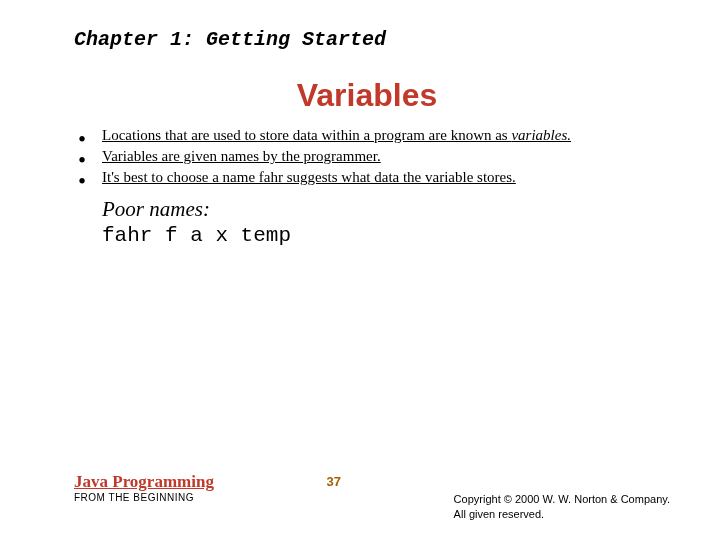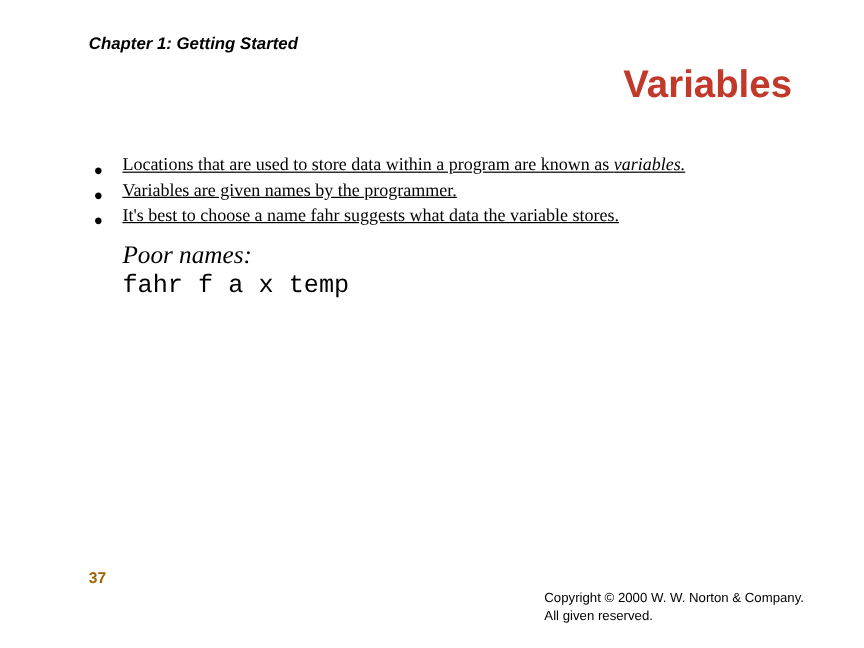--- a/index.html
+++ b/index.html
@@ -14,34 +14,34 @@
     overflow: hidden;
   }
   .page {
     padding: 28px 60px 0 74px;
     box-sizing: border-box;
     width: 100%;
     height: 100%;
     position: relative;
   }
   .chapter-header {
-    font-family: Liberation Sans, sans-serif;
+    font-family: Liberation Mono, monospace;
     font-weight: bold;
     font-style: italic;
-    font-size: 14px;
+    font-size: 20px;
     color: #000000;
-    margin-bottom: 8px;
+    margin-bottom: 26px;
   }
   .slide-title {
     font-family: Arial, Helvetica, sans-serif;
     font-weight: bold;
     font-size: 32px;
     color: #c0392b;
-    text-align: right;
-    margin: 0 0 40px 0;
+    text-align: center;
+    margin: 0 0 12px 0;
   }
   ul.bullets {
     list-style: none;
     margin: 0;
     padding: 0 20px 0 0;
   }
   ul.bullets > li {
     font-size: 15px;
     line-height: 1.25;
     margin: 0 0 2px 0;
@@ -129,20 +129,24 @@
     <li>It's best to choose a name fahr suggests what data the variable stores.</li>
   </ul>
 
 
   <div class="sub-block">
     <div class="heading">Poor names:</div>
     <div class="code-line">fahr f a x temp</div>
   </div>
 
   <div class="footer">
+    <div class="booktitle">
+      <div class="main">Java Programming</div>
+      <div class="sub">FROM THE BEGINNING</div>
+    </div>
     <div class="pagenum">37</div>
     <div class="copyright">
       <div>Copyright © 2000 W. W. Norton &amp; Company.</div>
       <div>All given reserved.</div>
     </div>
   </div>
 
 </div>
 
 </body></html>

